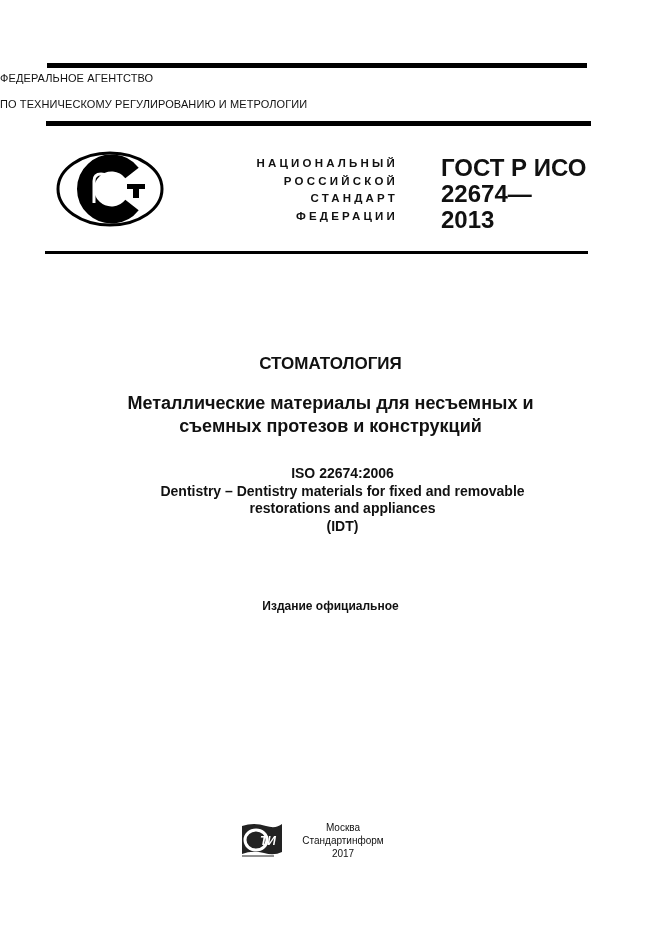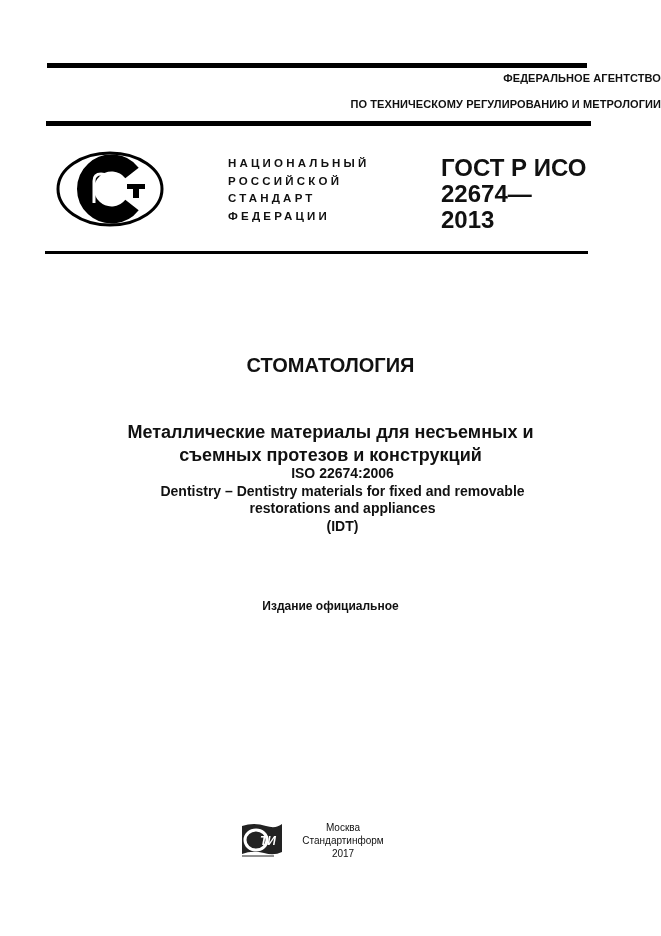--- a/index.html
+++ b/index.html
@@ -20,42 +20,42 @@
       background: #000000;
     }
     .rule-top { left: 47px; top: 63px; width: 540px; height: 5px; }
     .rule-mid { left: 46px; top: 121px; width: 545px; height: 5px; }
     .rule-bottom { left: 45px; top: 251px; width: 543px; height: 3px; }
 
     .agency {
       position: absolute;
       left: 0;
       width: 661px;
-      text-align: right;
-      font-weight: bold;
+      text-align: left;
+      font-weight: normal;
       font-size: 11px;
       letter-spacing: 0.1px;
     }
     .agency-line1 { top: 72px; }
     .agency-line2 { top: 98px; }
 
     .logo {
       position: absolute;
       left: 56px;
       top: 151px;
       width: 108px;
       height: 76px;
     }
 
     .natstd {
       position: absolute;
       left: 228px;
       top: 155px;
       width: 170px;
-      text-align: left;
+      text-align: right;
       font-weight: bold;
       font-size: 11.5px;
       letter-spacing: 3.2px;
       line-height: 17.5px;
     }
 
     .gost-code {
       position: absolute;
       left: 441px;
       top: 155px;
@@ -64,22 +64,22 @@
       line-height: 26px;
     }
 
     .center-block {
       position: absolute;
       left: 0;
       width: 661px;
       text-align: center;
       font-weight: bold;
     }
-    .main-title { top: 354px; font-size: 20px; }
-    .subtitle { top: 392px; font-size: 18px; line-height: 23px; margin-top: 29px; }
+    .main-title { top: 354px; font-size: 17px; }
+    .subtitle { top: 392px; font-size: 18px; line-height: 23px; }
     .iso-block { top: 465px; font-size: 14px; line-height: 17.5px; padding-left: 12px; }
     .edition { top: 599px; font-size: 12px; }
 
     .publisher-logo {
       position: absolute;
       left: 240px;
       top: 822px;
       width: 44px;
       height: 36px;
     }

